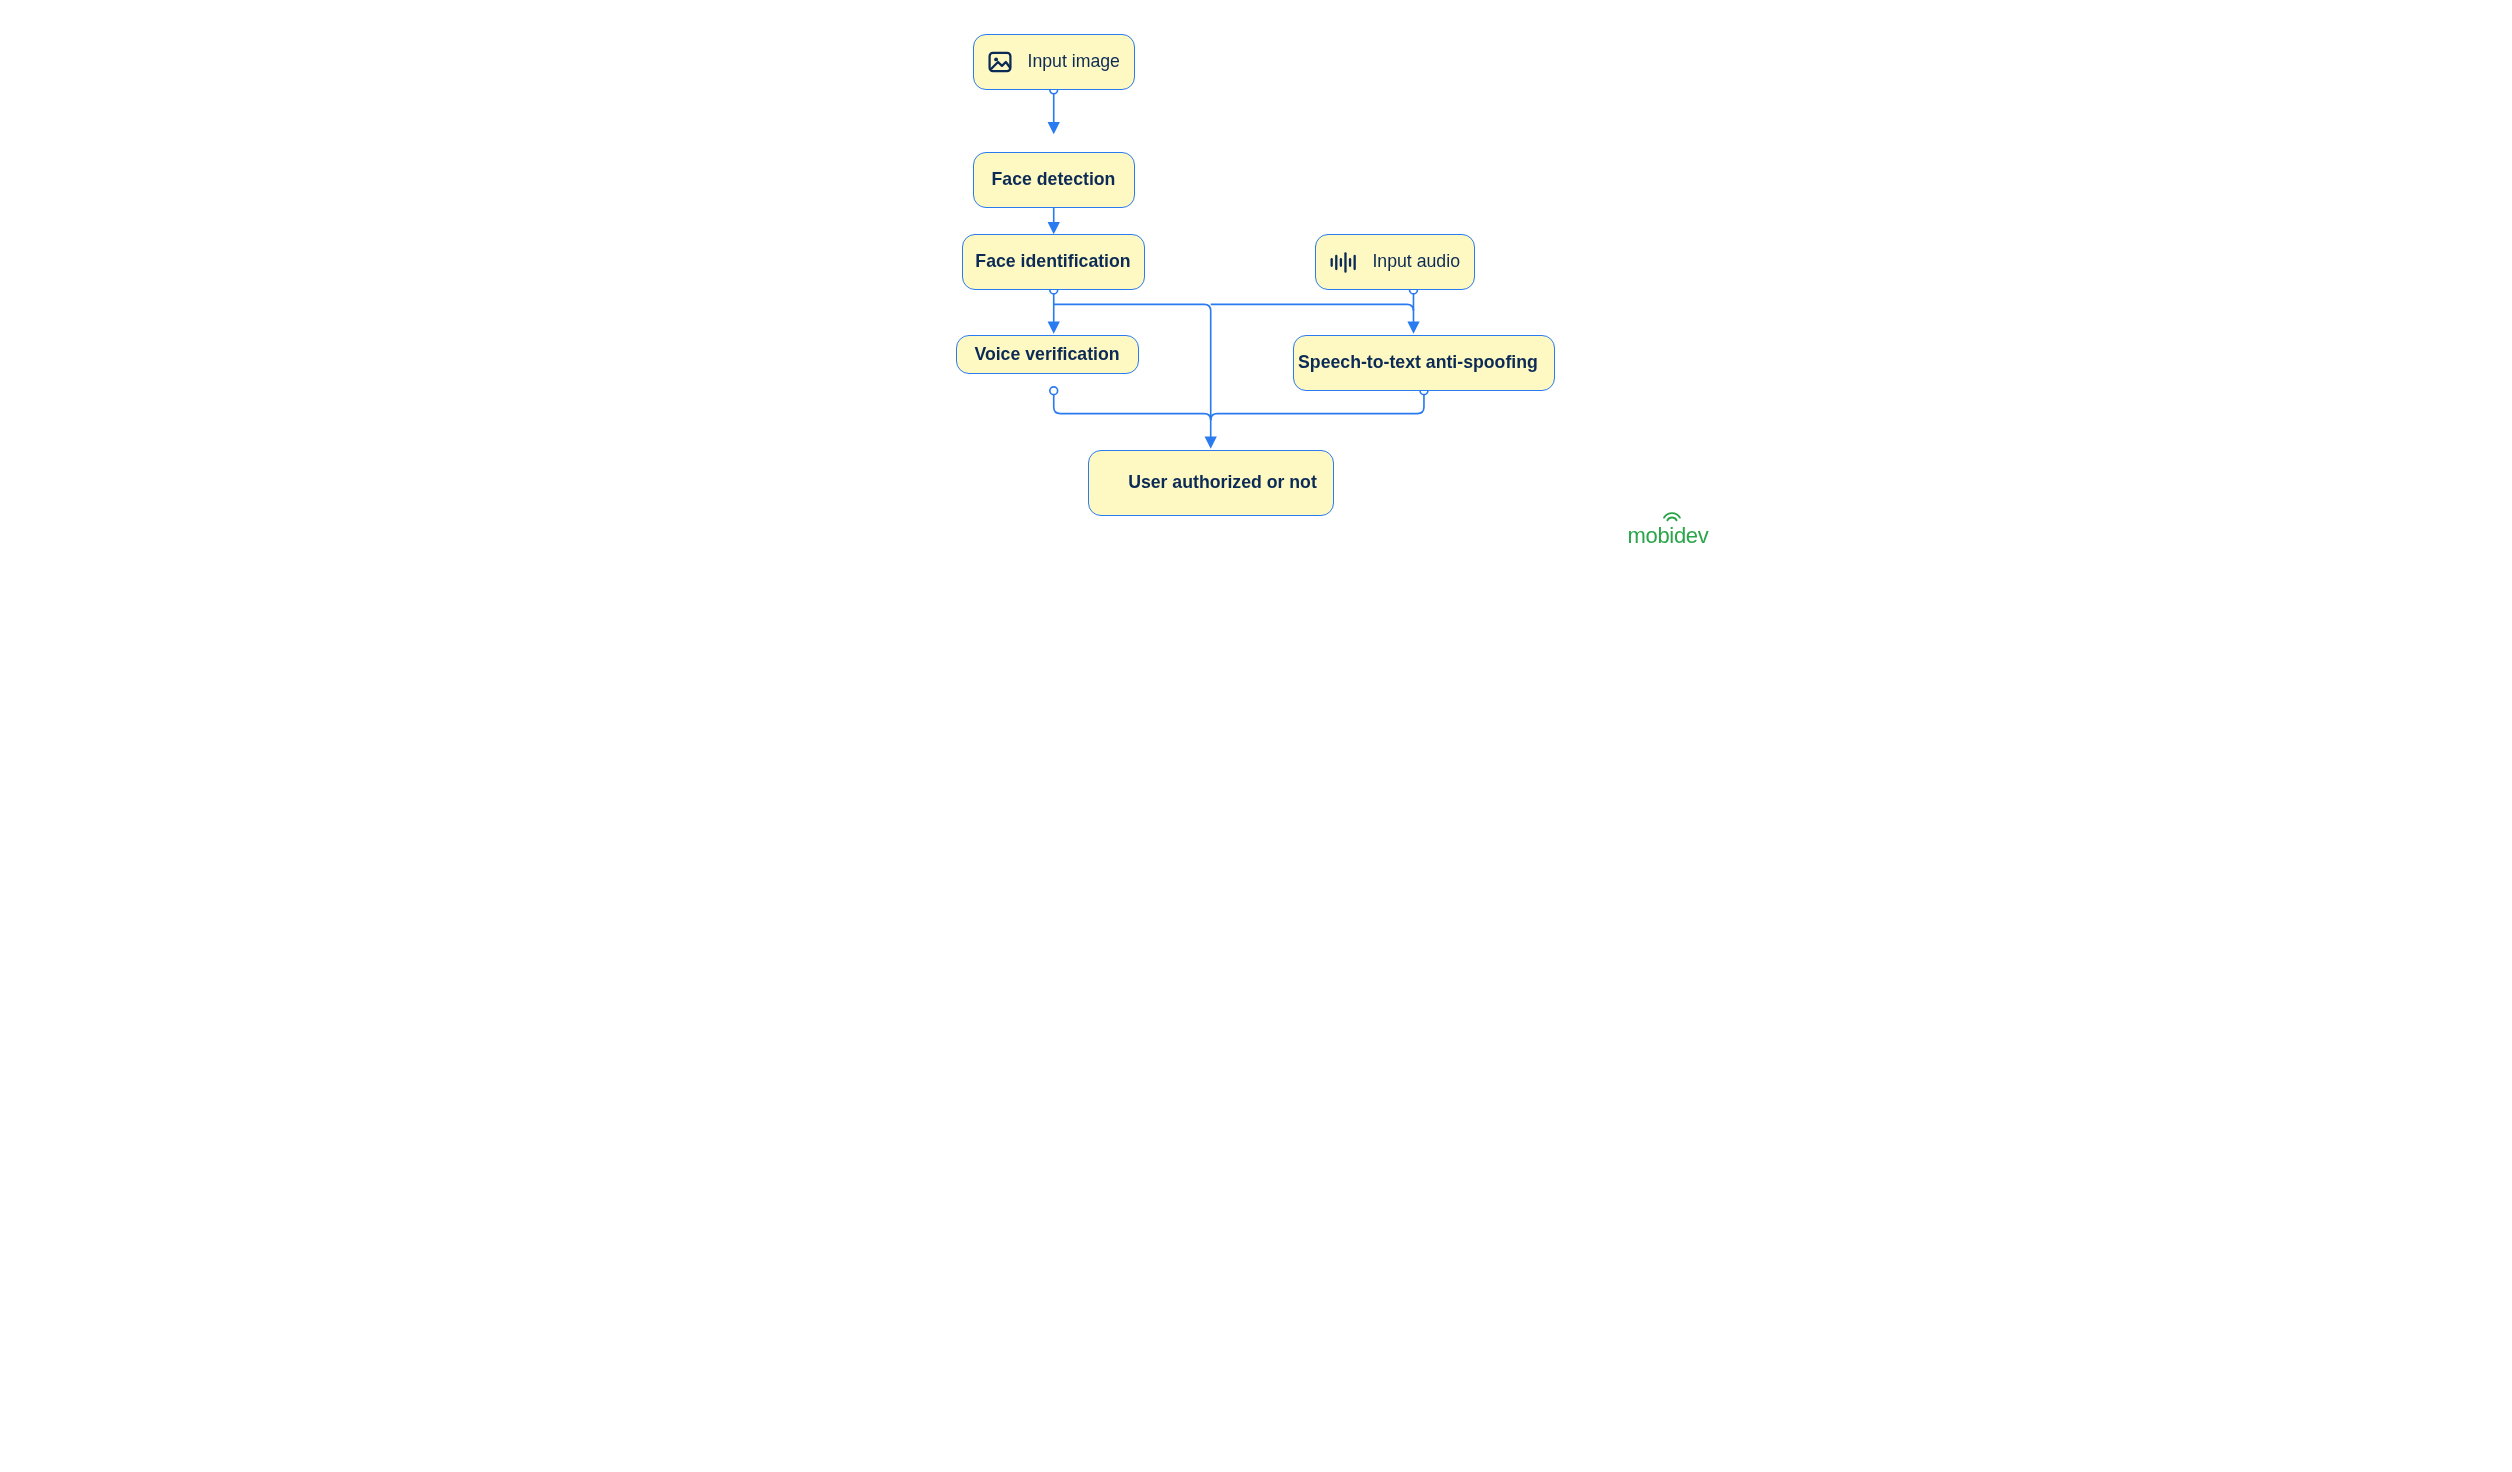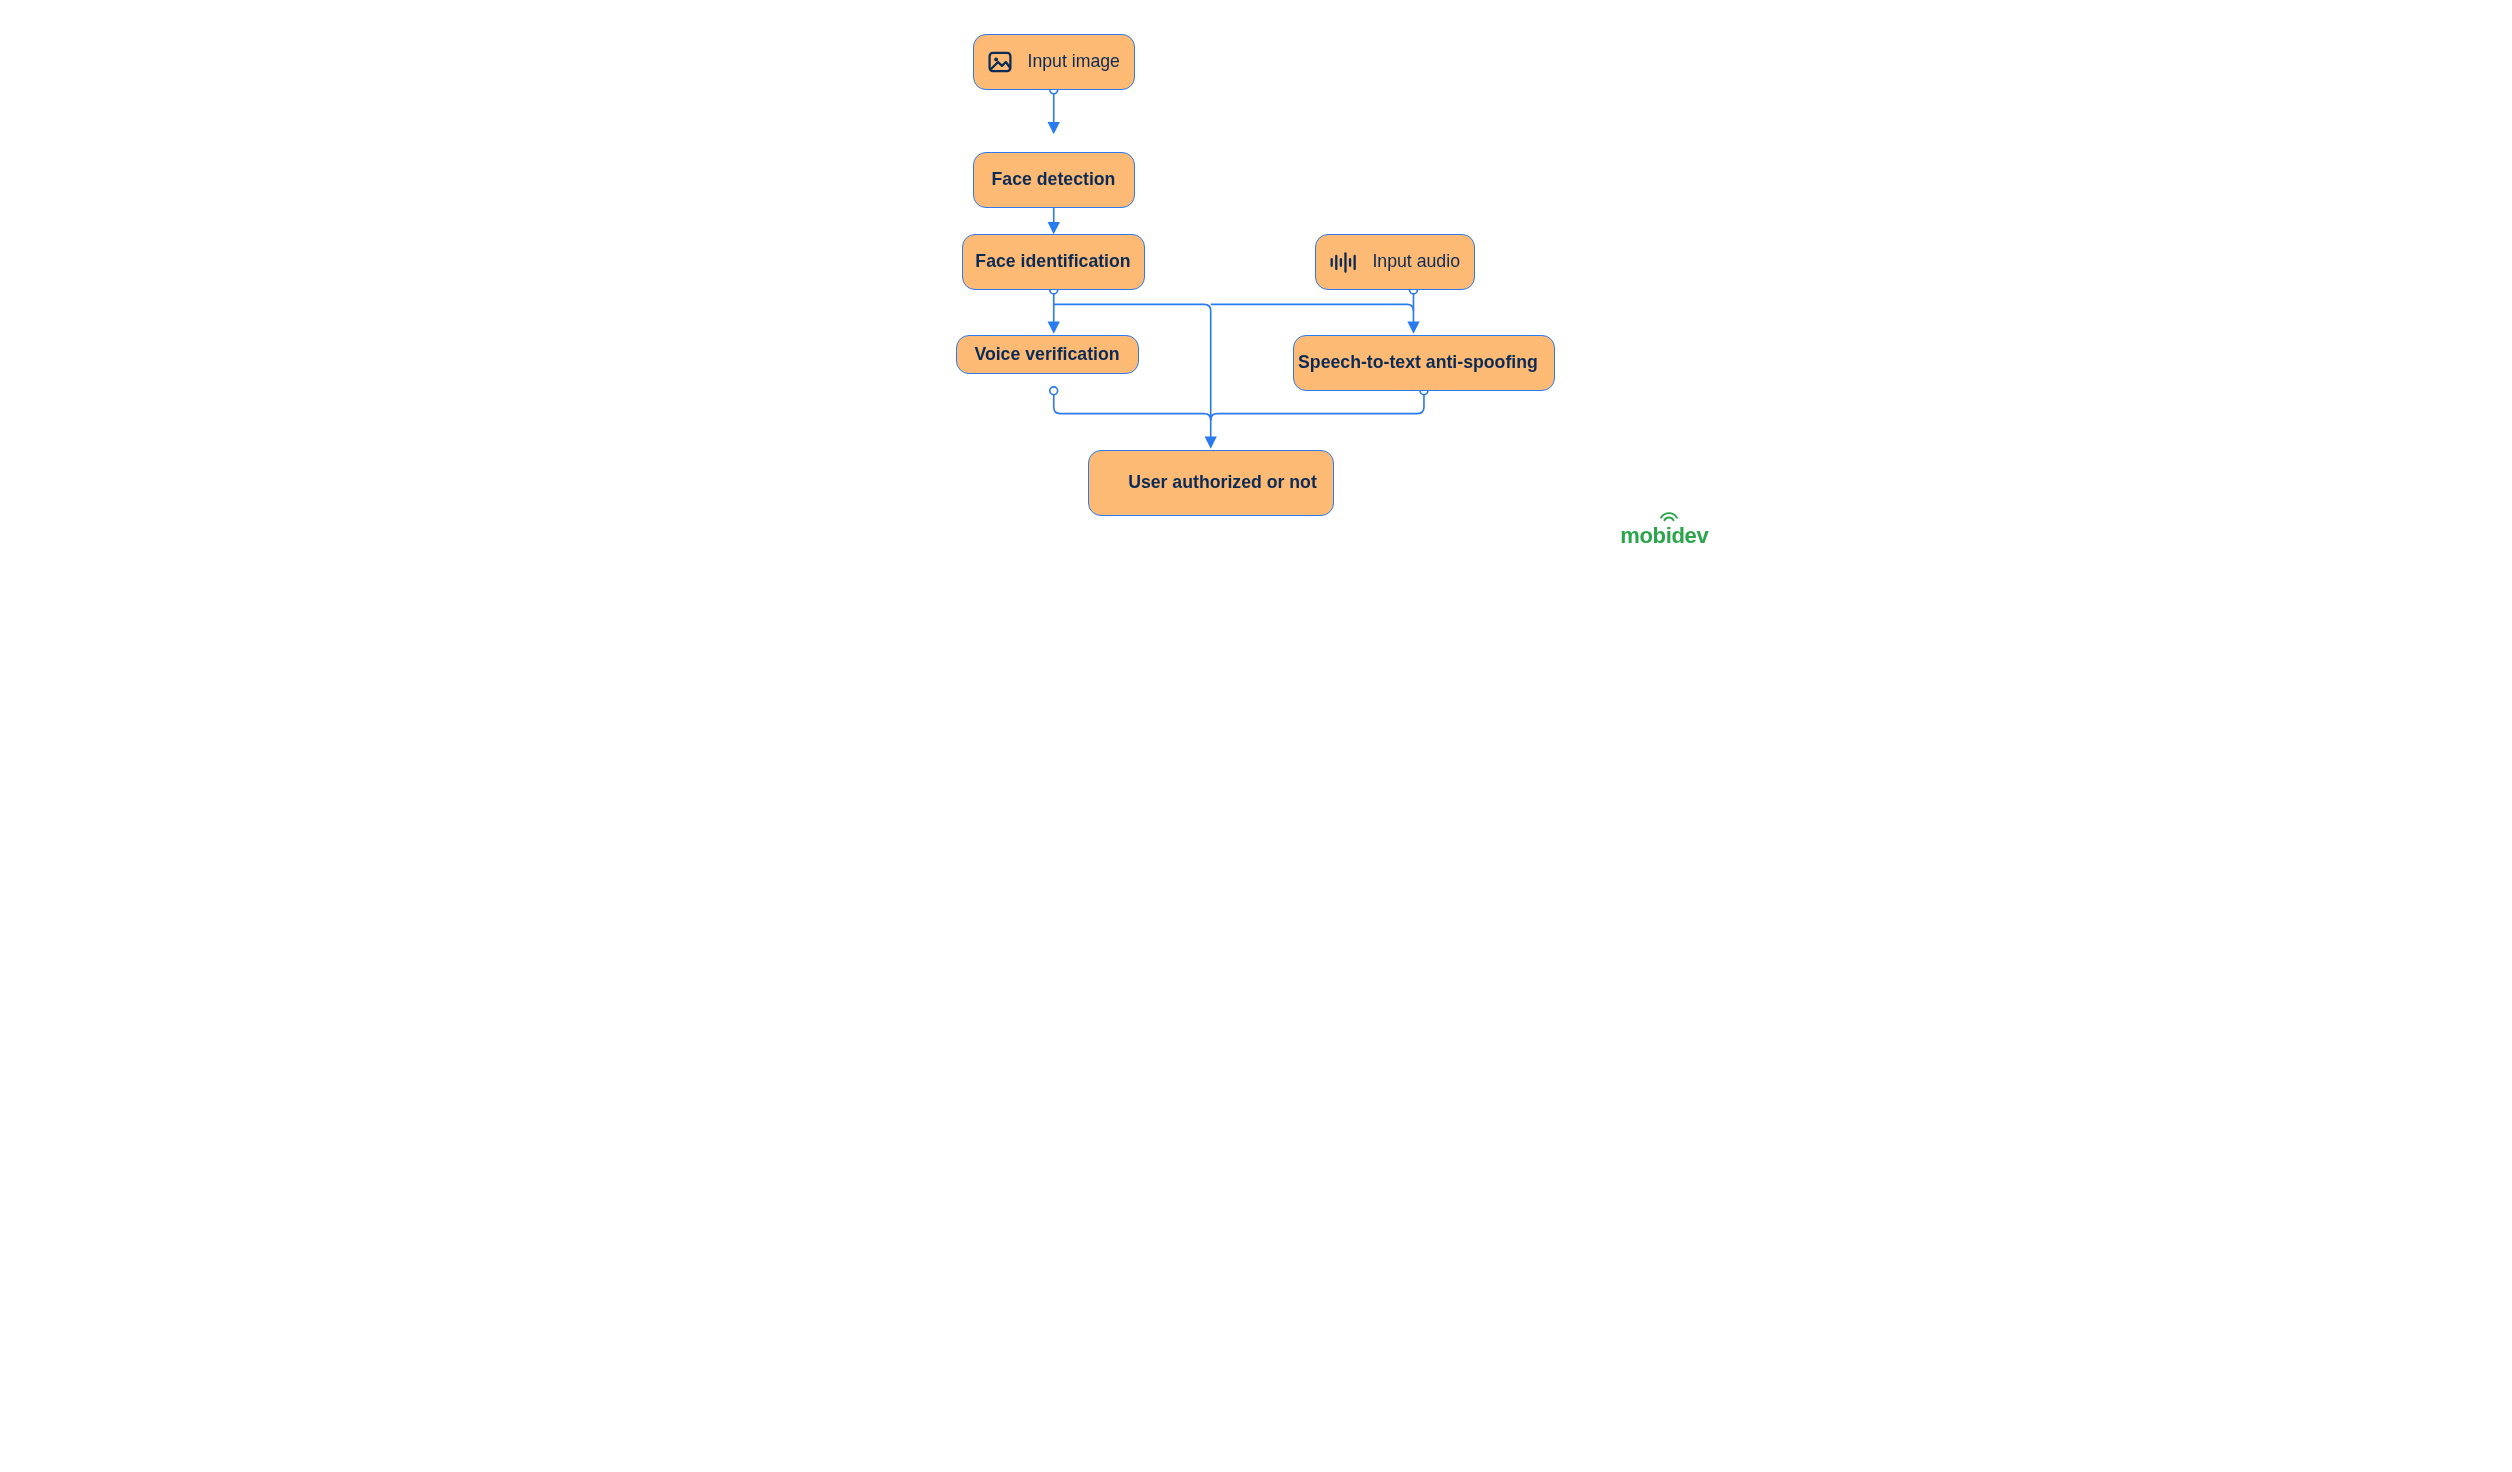--- a/index.html
+++ b/index.html
@@ -18,21 +18,21 @@
   }
   svg.diagram {
     position: absolute;
     top: 0;
     left: 0;
   }
   .node {
     position: absolute;
     border: 1.6px solid #2a7af0;
     border-radius: 13px;
-    background: #fdba74;
+    background: #fef9c3;
     display: flex;
     align-items: center;
     justify-content: center;
     gap: 14.4px;
     padding: 0 15.7px;
     box-sizing: border-box;
   }
   .node-label {
     color: #0b2a55;
     font-weight: 700;
@@ -48,21 +48,21 @@
     align-items: center;
     justify-content: center;
     color: #0b2a55;
   }
   .icon-slot svg { display: block; }
   
   .logo {
     position: absolute;
     right: 25px;
     bottom: 14.4px;
-    font-weight: 700;
+    font-weight: 400;
     font-size: 22px;
     letter-spacing: -0.3px;
     color: #2aa54a;
     margin-left: 23px;
   }
   .logo .i-dot {
     position: relative;
     display: inline-block;
   }
   .logo .wifi {

